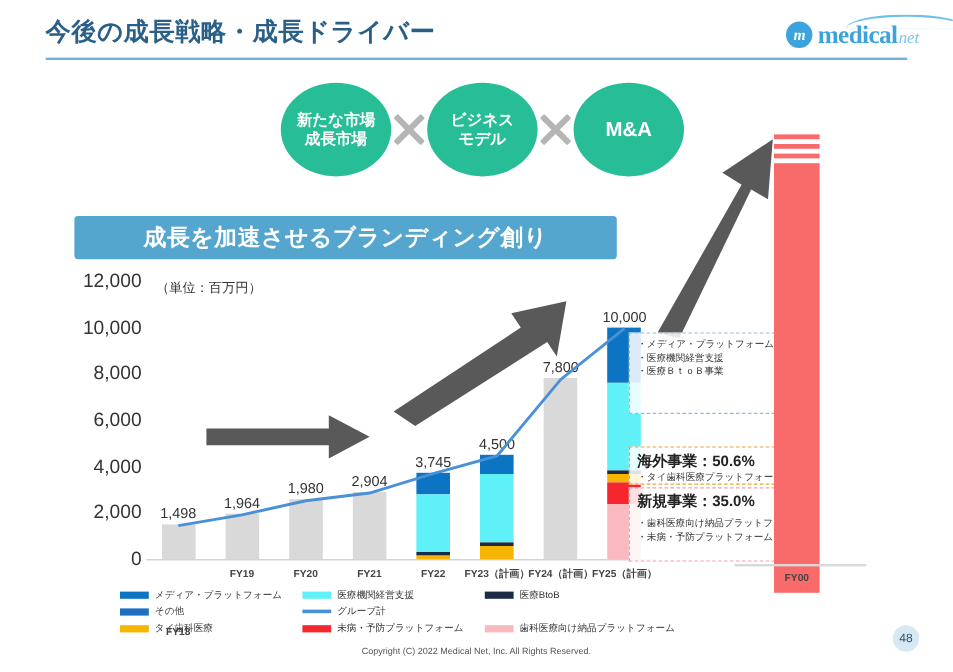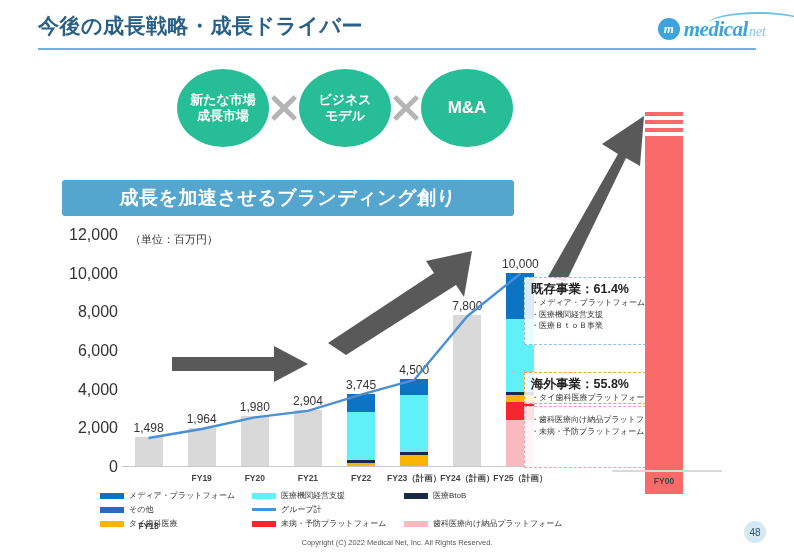--- a/index.html
+++ b/index.html
@@ -24,35 +24,35 @@
     position:absolute;right:28px;top:14px;height:30px;display:flex;align-items:center;gap:4px;
   }
   .logo-mark{
     width:22px;height:22px;border-radius:50%;background:#3da3dd;
     color:#fff;font-style:italic;font-weight:bold;font-size:13px;
     display:flex;align-items:center;justify-content:center;
     font-family:"Liberation Serif",serif;
   }
   .logo-wrap{position:relative;display:flex;align-items:baseline;}
   .logo-text{
-    color:#3da3dd;font-style:italic;font-weight:bold;font-size:21px;
+    color:#3da3dd;font-weight:bold;font-size:21px;
     font-family:"Liberation Serif",serif;letter-spacing:-.5px;
   }
   .logo-text2{
     color:#7fc4e8;font-style:italic;font-size:14px;
     font-family:"Liberation Serif",serif;margin-left:1px;
   }
   .logo-swoosh{
     position:absolute;left:24px;top:-5px;width:100px;height:10px;
     border-top:2px solid #6fc0e8;border-radius:50%/100% 100% 0 0;
   }
 
   
   .circles{position:absolute;left:120px;top:62px;width:450px;height:92px;
-    display:flex;align-items:center;justify-content:center;}
+    display:flex;align-items:center;justify-content:flex-end;}
   .circ{
     width:92px;height:78px;border-radius:50%;background:#27bd96;
     color:#fff;font-weight:bold;font-size:13px;line-height:1.25;
     display:flex;align-items:center;justify-content:center;text-align:center;
     flex:0 0 auto;
   }
   .circ.big{font-size:17px;}
   .xmark{
     width:30px;height:30px;position:relative;flex:0 0 auto;
   }
@@ -249,32 +249,32 @@
         <div class="xlab" style="left: 345.312px;">FY24（計画）</div>
         <div class="xlab" style="left: 398.438px;">FY25（計画）</div>
       </div>
   </div>
 
   <svg class="garrow" style="position:absolute;left:540px;top:112px;" width="110" height="170" viewBox="0 0 110 170">
     <path d="M8,165 L78,42 L62,32 L104,4 L100,54 L86,46 L26,170 Z" fill="#595959"></path>
   </svg>
 
   <div class="callout cb-exist" style="left:524px;top:277px;width:132px;height:68px;">
-    <div class="ct">既存事業：61.4%</div>
     <div class="cl">・メディア・プラットフォーム</div>
     <div class="cl">・医療機関経営支援</div>
     <div class="cl">・医療ＢｔｏＢ事業</div>
   </div>
 
   <div class="callout cb-over" style="left:524px;top:372px;width:132px;height:32px;">
-    <div class="ct">海外事業：55.8%</div>
+    <div class="ct">海外事業：50.6%</div>
     <div class="cl">・タイ歯科医療プラットフォーム</div>
   </div>
 
   <div class="callout cb-new" style="left:524px;top:406px;width:132px;height:62px;">
+    <div class="ct">新規事業：35.0%</div>
     <div class="cl" style="margin-top:4px;">・歯科医療向け納品プラットフォーム</div>
     <div class="cl">・未病・予防プラットフォーム</div>
   </div>
 
   <div class="fy00">
     <div class="tick"></div>
     <div class="tick"></div>
     <div class="tick"></div>
     <div class="body"></div>
   </div>

